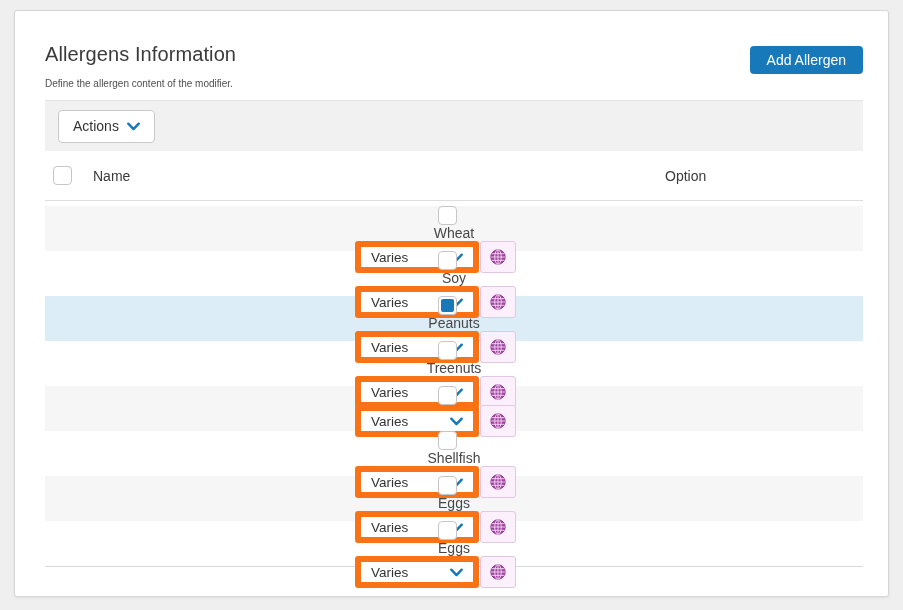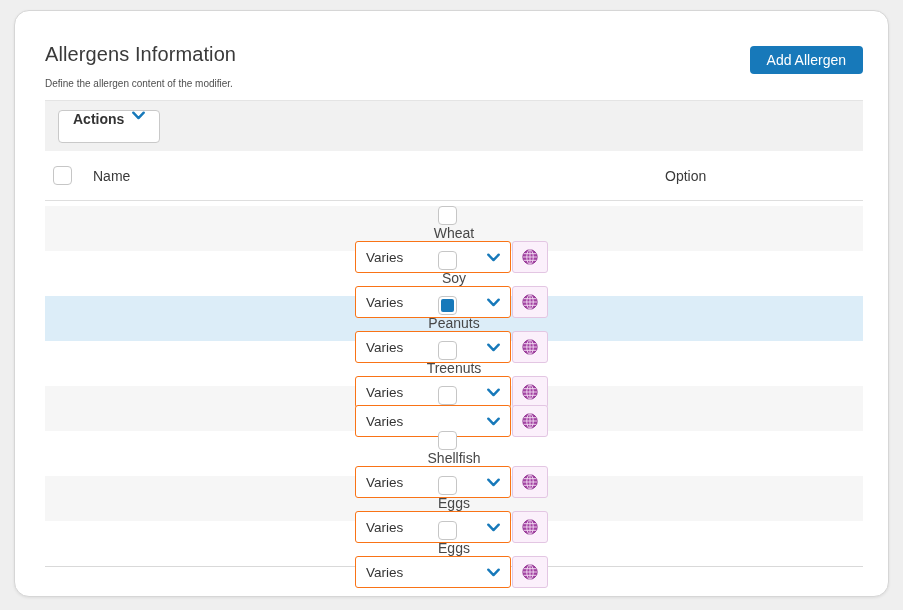--- a/index.html
+++ b/index.html
@@ -16,21 +16,21 @@
   body{
     background:#efefef;
     font-family:"Liberation Sans","DejaVu Sans",sans-serif;
     color:#333;
   }
   .card{
     position:absolute;left:14px;top:10px;
     width:875px;height:587px;
     background:#fff;
     border:1px solid #d6d6d6;
-    border-radius:15px;
+    border-radius:3px;
     box-shadow:0 1px 3px rgba(0,0,0,.08);
     padding:0 25px 16px 30px;
     overflow:hidden;
   }
   
   .card-header{
     margin-top:31px;
     display:flex;justify-content:space-between;align-items:flex-start;
   }
   .heading h1{
@@ -55,21 +55,21 @@
     height:51px;
     background:var(--toolbar-gray,#f1f1f1);
     border-top:1px solid #e4e4e4;
     display:flex;align-items:center;
   }
   .btn-actions{
     margin-left:13px;
     height:33px;padding:0 14px;
     background:#fff;border:1px solid #c9c9c9;border-radius:4px;
     font-size:14px;color:#333;font-family:inherit;cursor:pointer;
-    display:inline-flex;align-items:flex-start;gap:8px;font-weight:bold;
+    display:inline-flex;align-items:center;gap:8px;
   }
   
   .thead{
     height:50px;
     display:flex;align-items:center;
     border-bottom:1px solid #dedede;
     justify-content:center;
   }
   .spacer{height:5px;}
   .tbody{border-bottom:1px solid #d9d9d9;}
@@ -91,22 +91,22 @@
     background:#fff;border:1px solid #c6c6c6;border-radius:4px;
     display:inline-flex;align-items:center;justify-content:center;
     cursor:pointer;
   }
   .checkbox.checked::after{
     content:"";width:13px;height:13px;border-radius:2px;
     background:var(--accent-blue,#1779ba);
   }
   
   .select{
-    width:156px;height:32px;
-    background:#fff;border:1px solid #f97316;border-radius:3px;
+    width:124px;height:32px;
+    background:#fff;border:6px solid #f97316;border-radius:3px;
     display:flex;align-items:center;justify-content:space-between;
     padding:0 10px;cursor:pointer;
   }
   .select span{font-size:13.5px;color:#333;}
   .globe-btn{
     width:36px;height:32px;margin-left:1px;
     background:var(--globe-button-bg,#fbf0fb);
     border:1px solid var(--globe-button-border,#e3c6e3);
     border-radius:3px;cursor:pointer;
     display:inline-flex;align-items:center;justify-content:center;

